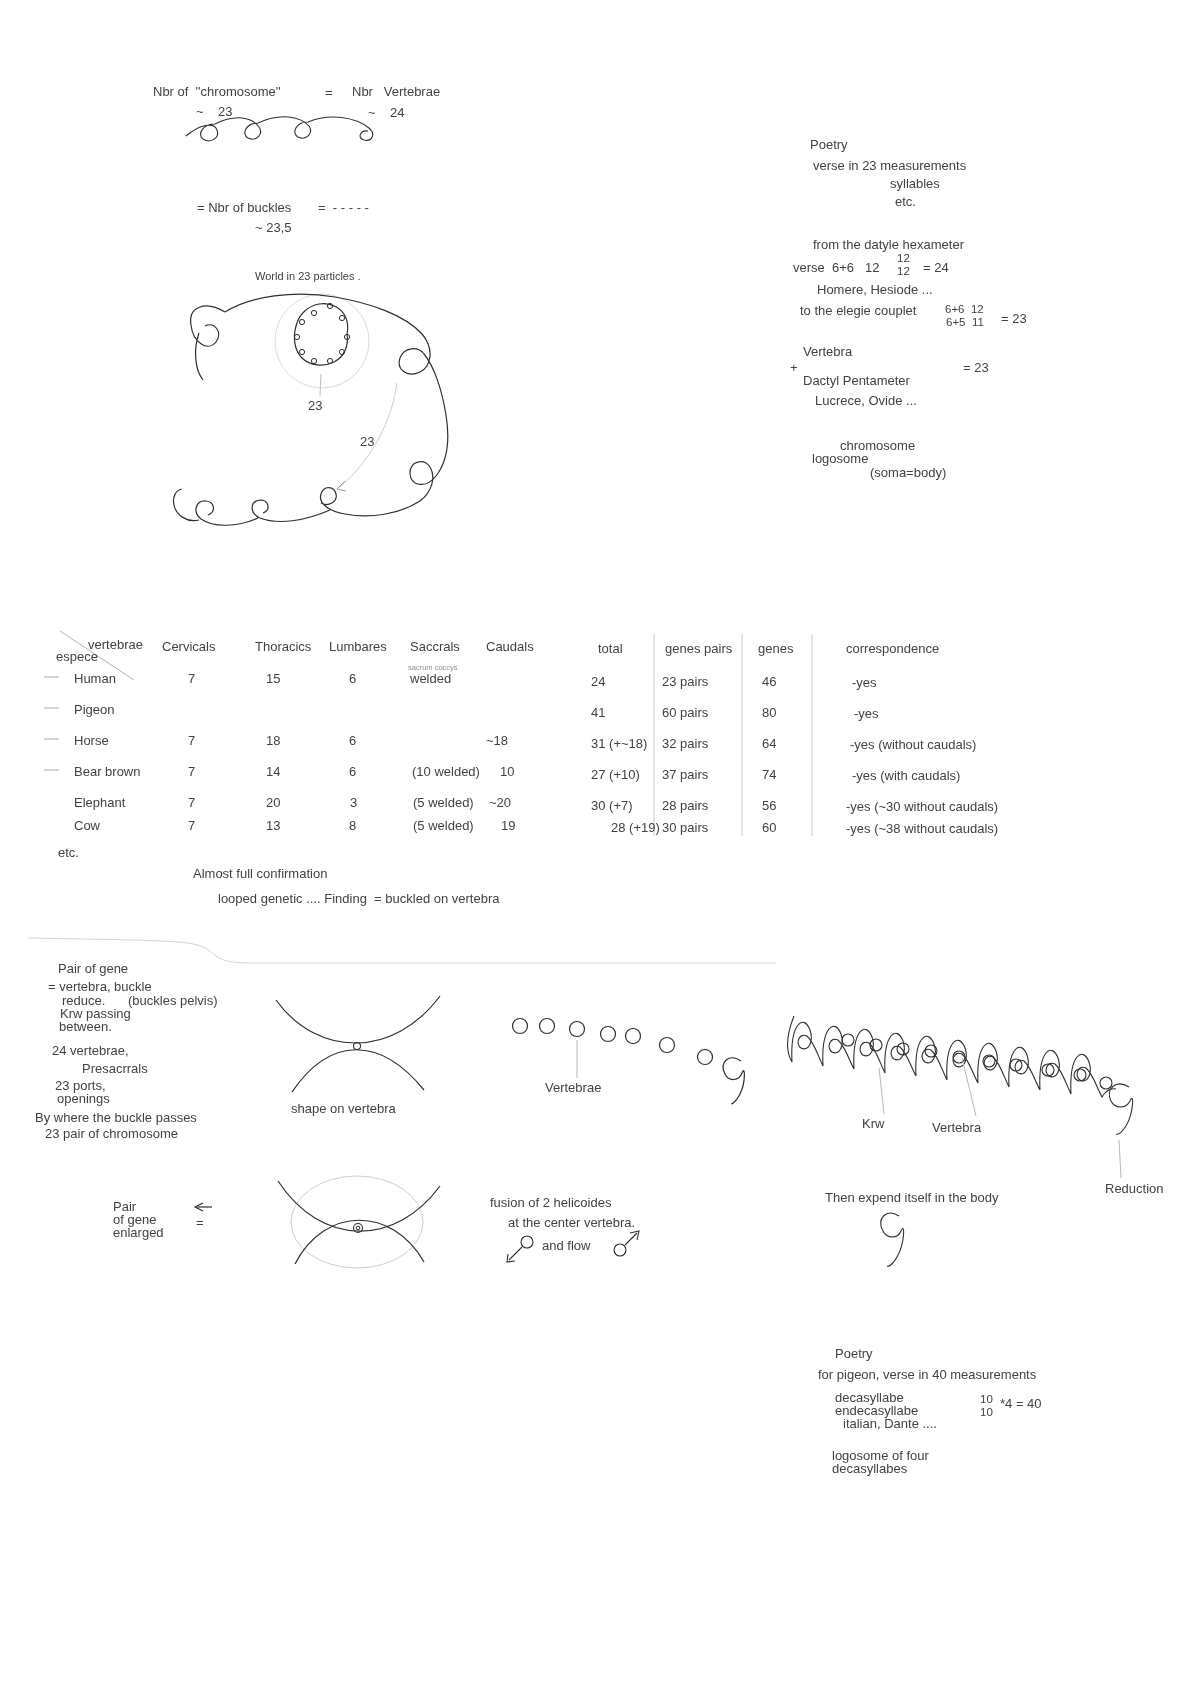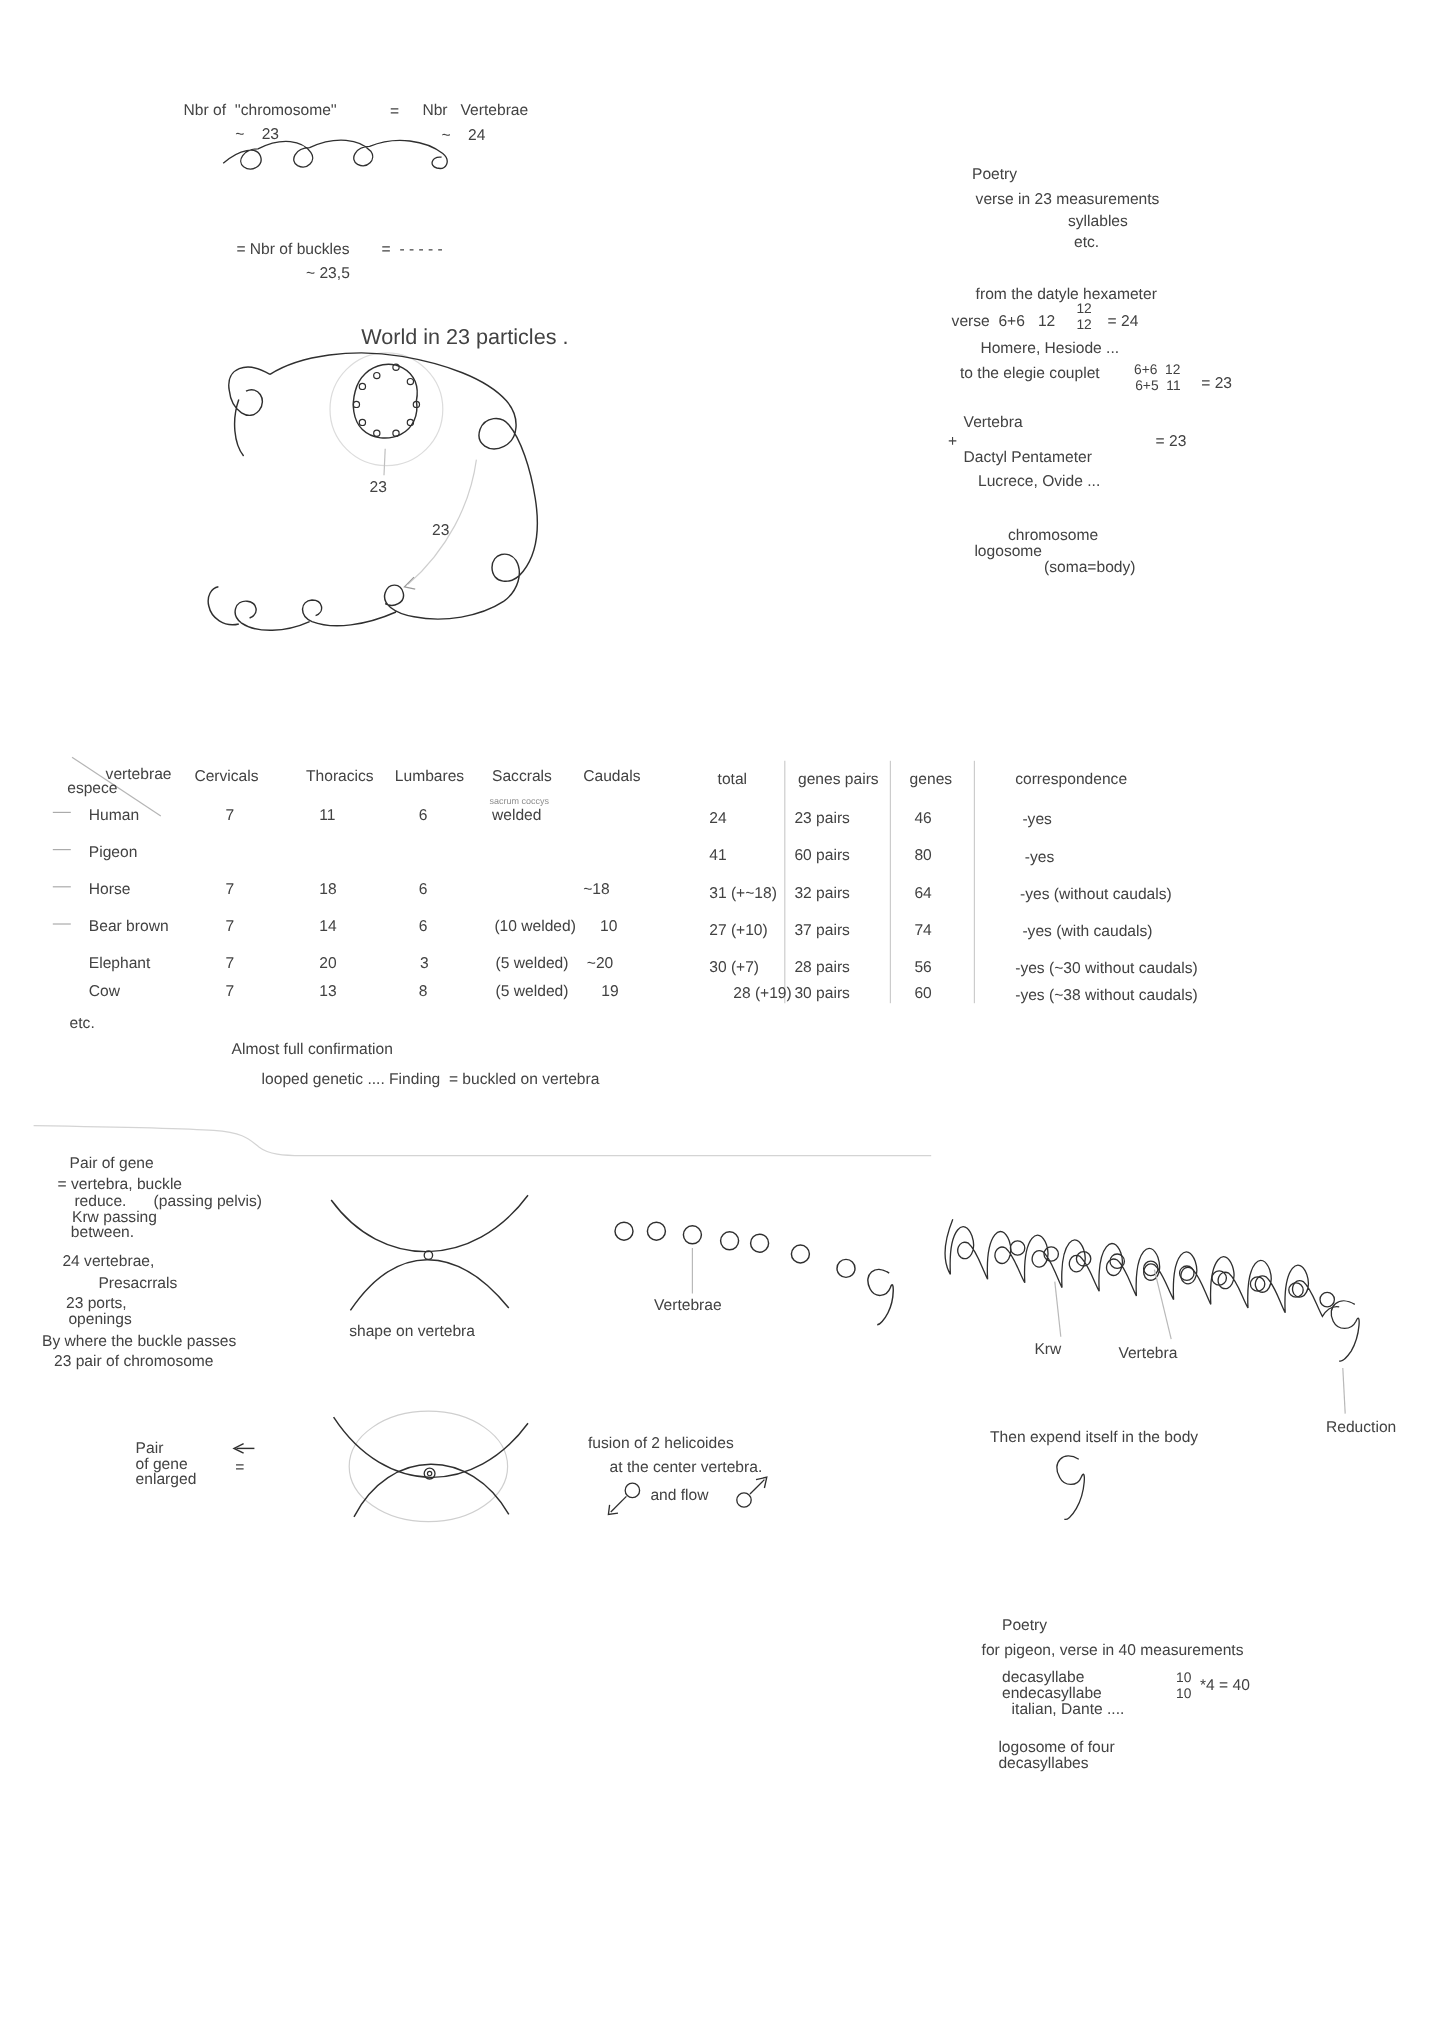--- a/index.html
+++ b/index.html
@@ -2,21 +2,21 @@
 <html><head>
 <meta charset="utf-8">
 <style>
   html,body{margin:0;padding:0;background:#fff;}
   #canvas{position:relative;width:1200px;height:1697px;background:#fff;overflow:hidden;
           font-family:"Liberation Sans",sans-serif;}
   .art{position:absolute;left:0;top:0;z-index:0;}
   .t{position:absolute;white-space:pre;font:13px/1.25 "Liberation Sans",sans-serif;color:#424242;z-index:1;}
   .xs{font-size:7.5px;color:#8d8d8d;}
   .fr{font-size:11.5px;line-height:1.05;}
-  .cap{font-size:18px;margin-left:46px;}
+  .cap{font-size:11px;}
 </style>
 </head>
 <body>
 
 <div id="canvas">
 
   <svg class="art" width="1200" height="1697" viewBox="0 0 1200 1697">
 
     <g fill="none" stroke="#2f2f2f" stroke-width="1.1">
       <path d="M186,136 C200,124 214,122 217,130 C220,138 210,144 203,139 C197,134 203,124 215,124 C235,114 252,117 259,127 C264,134 256,142 248,138 C241,134 246,123 258,123 C280,113 300,116 309,126 C314,133 306,141 298,137 C291,133 296,122 308,122 C330,113 355,117 369,128 C376,134 372,142 364,140 C357,138 360,130 368,131"></path>
@@ -170,21 +170,21 @@
   <span class="t" style="left:329px;top:639px">Lumbares</span>
   <span class="t" style="left:410px;top:639px">Saccrals</span>
   <span class="t" style="left:486px;top:639px">Caudals</span>
   <span class="t" style="left:598px;top:641px">total</span>
   <span class="t" style="left:665px;top:641px">genes pairs</span>
   <span class="t" style="left:758px;top:641px">genes</span>
   <span class="t" style="left:846px;top:641px">correspondence</span>
 
   <span class="t" style="left:74px;top:671px">Human</span>
   <span class="t" style="left:188px;top:671px">7</span>
-  <span class="t" style="left:266px;top:671px">11</span>
+  <span class="t" style="left:266px;top:671px">15</span>
   <span class="t" style="left:349px;top:671px">6</span>
   <span class="t xs" style="left:408px;top:663px">sacrum coccys</span>
   <span class="t" style="left:410px;top:671px">welded</span>
   <span class="t" style="left:591px;top:674px">24</span>
   <span class="t" style="left:662px;top:674px">23 pairs</span>
   <span class="t" style="left:762px;top:674px">46</span>
   <span class="t" style="left:852px;top:675px">-yes</span>
 
   <span class="t" style="left:74px;top:702px">Pigeon</span>
   <span class="t" style="left:591px;top:705px">41</span>
@@ -236,21 +236,21 @@
   <span class="t" style="left:846px;top:821px">-yes (~38 without caudals)</span>
 
   <span class="t" style="left:58px;top:845px">etc.</span>
 
   <span class="t" style="left:193px;top:866px">Almost full confirmation</span>
   <span class="t" style="left:218px;top:891px">looped genetic .... Finding  = buckled on vertebra</span>
 
   <span class="t" style="left:58px;top:961px">Pair of gene</span>
   <span class="t" style="left:48px;top:979px">= vertebra, buckle</span>
   <span class="t" style="left:62px;top:993px">reduce.</span>
-  <span class="t" style="left:128px;top:993px">(passing pelvis)</span>
+  <span class="t" style="left:128px;top:993px">(buckles pelvis)</span>
   <span class="t" style="left:60px;top:1006px">Krw passing</span>
   <span class="t" style="left:59px;top:1019px">between.</span>
   <span class="t" style="left:52px;top:1043px">24 vertebrae,</span>
   <span class="t" style="left:82px;top:1061px">Presacrrals</span>
   <span class="t" style="left:55px;top:1078px">23 ports,</span>
   <span class="t" style="left:57px;top:1091px">openings</span>
   <span class="t" style="left:35px;top:1110px">By where the buckle passes</span>
   <span class="t" style="left:45px;top:1126px">23 pair of chromosome</span>
 
   <span class="t" style="left:291px;top:1101px">shape on vertebra</span>

